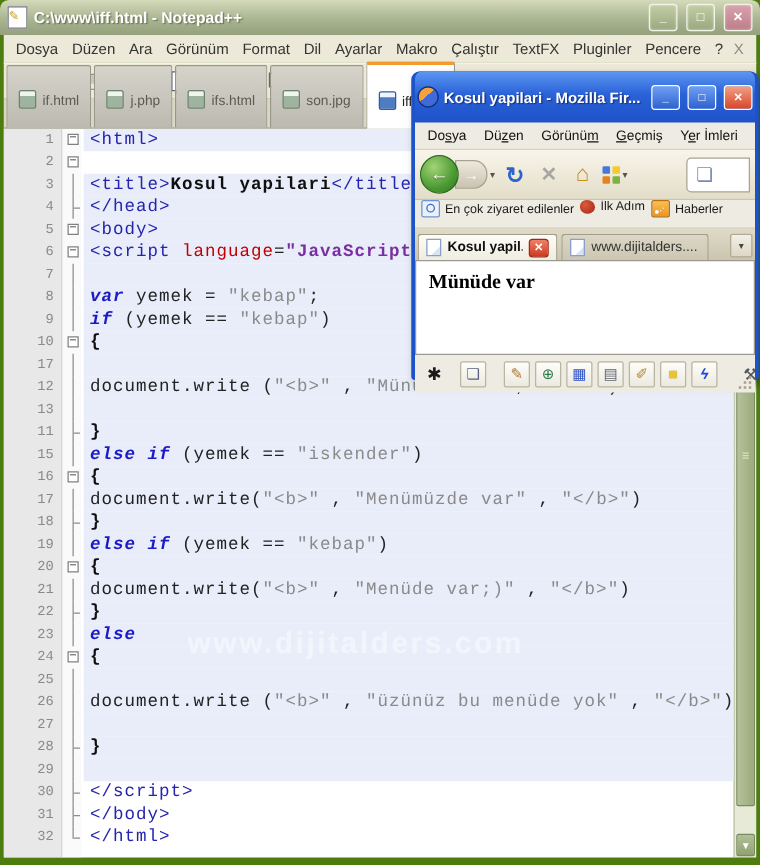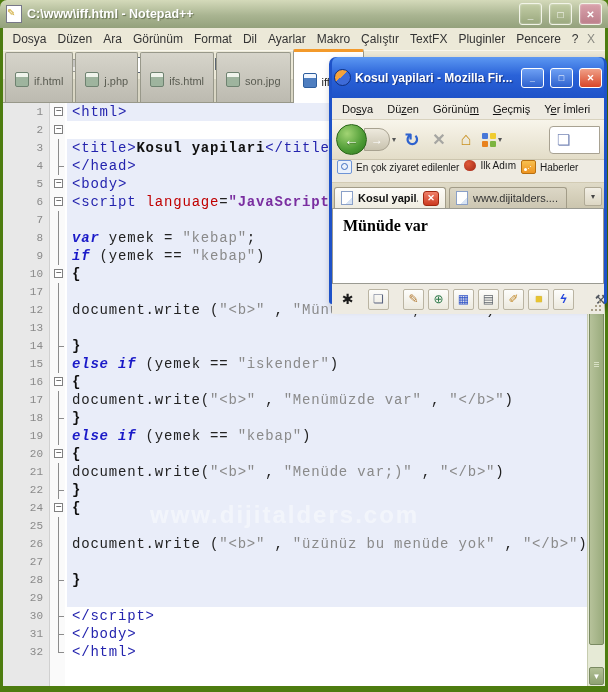--- a/index.html
+++ b/index.html
@@ -306,21 +306,21 @@
         <span class="ln">12</span>
         <span class="fold f-line"></span>
         <span class="codecell"><span class="c-txt">document.write (</span><span class="c-str">"&lt;b&gt;"</span><span class="c-txt"> , </span><span class="c-str">"Münüde var"</span><span class="c-txt"> , </span><span class="c-str">"&lt;/b&gt;"</span><span class="c-txt">)</span></span>
       </div>
       <div class="crow sel">
         <span class="ln">13</span>
         <span class="fold f-line"></span>
         <span class="codecell"></span>
       </div>
       <div class="crow sel">
-        <span class="ln">14</span>
+        <span class="ln">11</span>
         <span class="fold f-tick"></span>
         <span class="codecell"><span class="c-b">}</span></span>
       </div>
       <div class="crow sel">
         <span class="ln">15</span>
         <span class="fold f-line"></span>
         <span class="codecell"><span class="c-kw">else if</span><span class="c-txt"> (yemek == </span><span class="c-str">"iskender"</span><span class="c-txt">)</span></span>
       </div>
       <div class="crow sel">
         <span class="ln">16</span>
@@ -349,20 +349,25 @@
       </div>
       <div class="crow sel">
         <span class="ln">21</span>
         <span class="fold f-line"></span>
         <span class="codecell"><span class="c-txt">document.write(</span><span class="c-str">"&lt;b&gt;"</span><span class="c-txt"> , </span><span class="c-str">"Menüde var;)"</span><span class="c-txt"> , </span><span class="c-str">"&lt;/b&gt;"</span><span class="c-txt">)</span></span>
       </div>
       <div class="crow sel">
         <span class="ln">22</span>
         <span class="fold f-tick"></span>
         <span class="codecell"><span class="c-b">}</span></span>
+      </div>
+      <div class="crow sel">
+        <span class="ln">23</span>
+        <span class="fold f-line"></span>
+        <span class="codecell"><span class="c-kw">else</span></span>
       </div>
       <div class="crow sel">
         <span class="ln">24</span>
         <span class="fold f-box"></span>
         <span class="codecell"><span class="c-b">{</span></span>
       </div>
       <div class="crow sel">
         <span class="ln">25</span>
         <span class="fold f-line"></span>
         <span class="codecell"></span>

